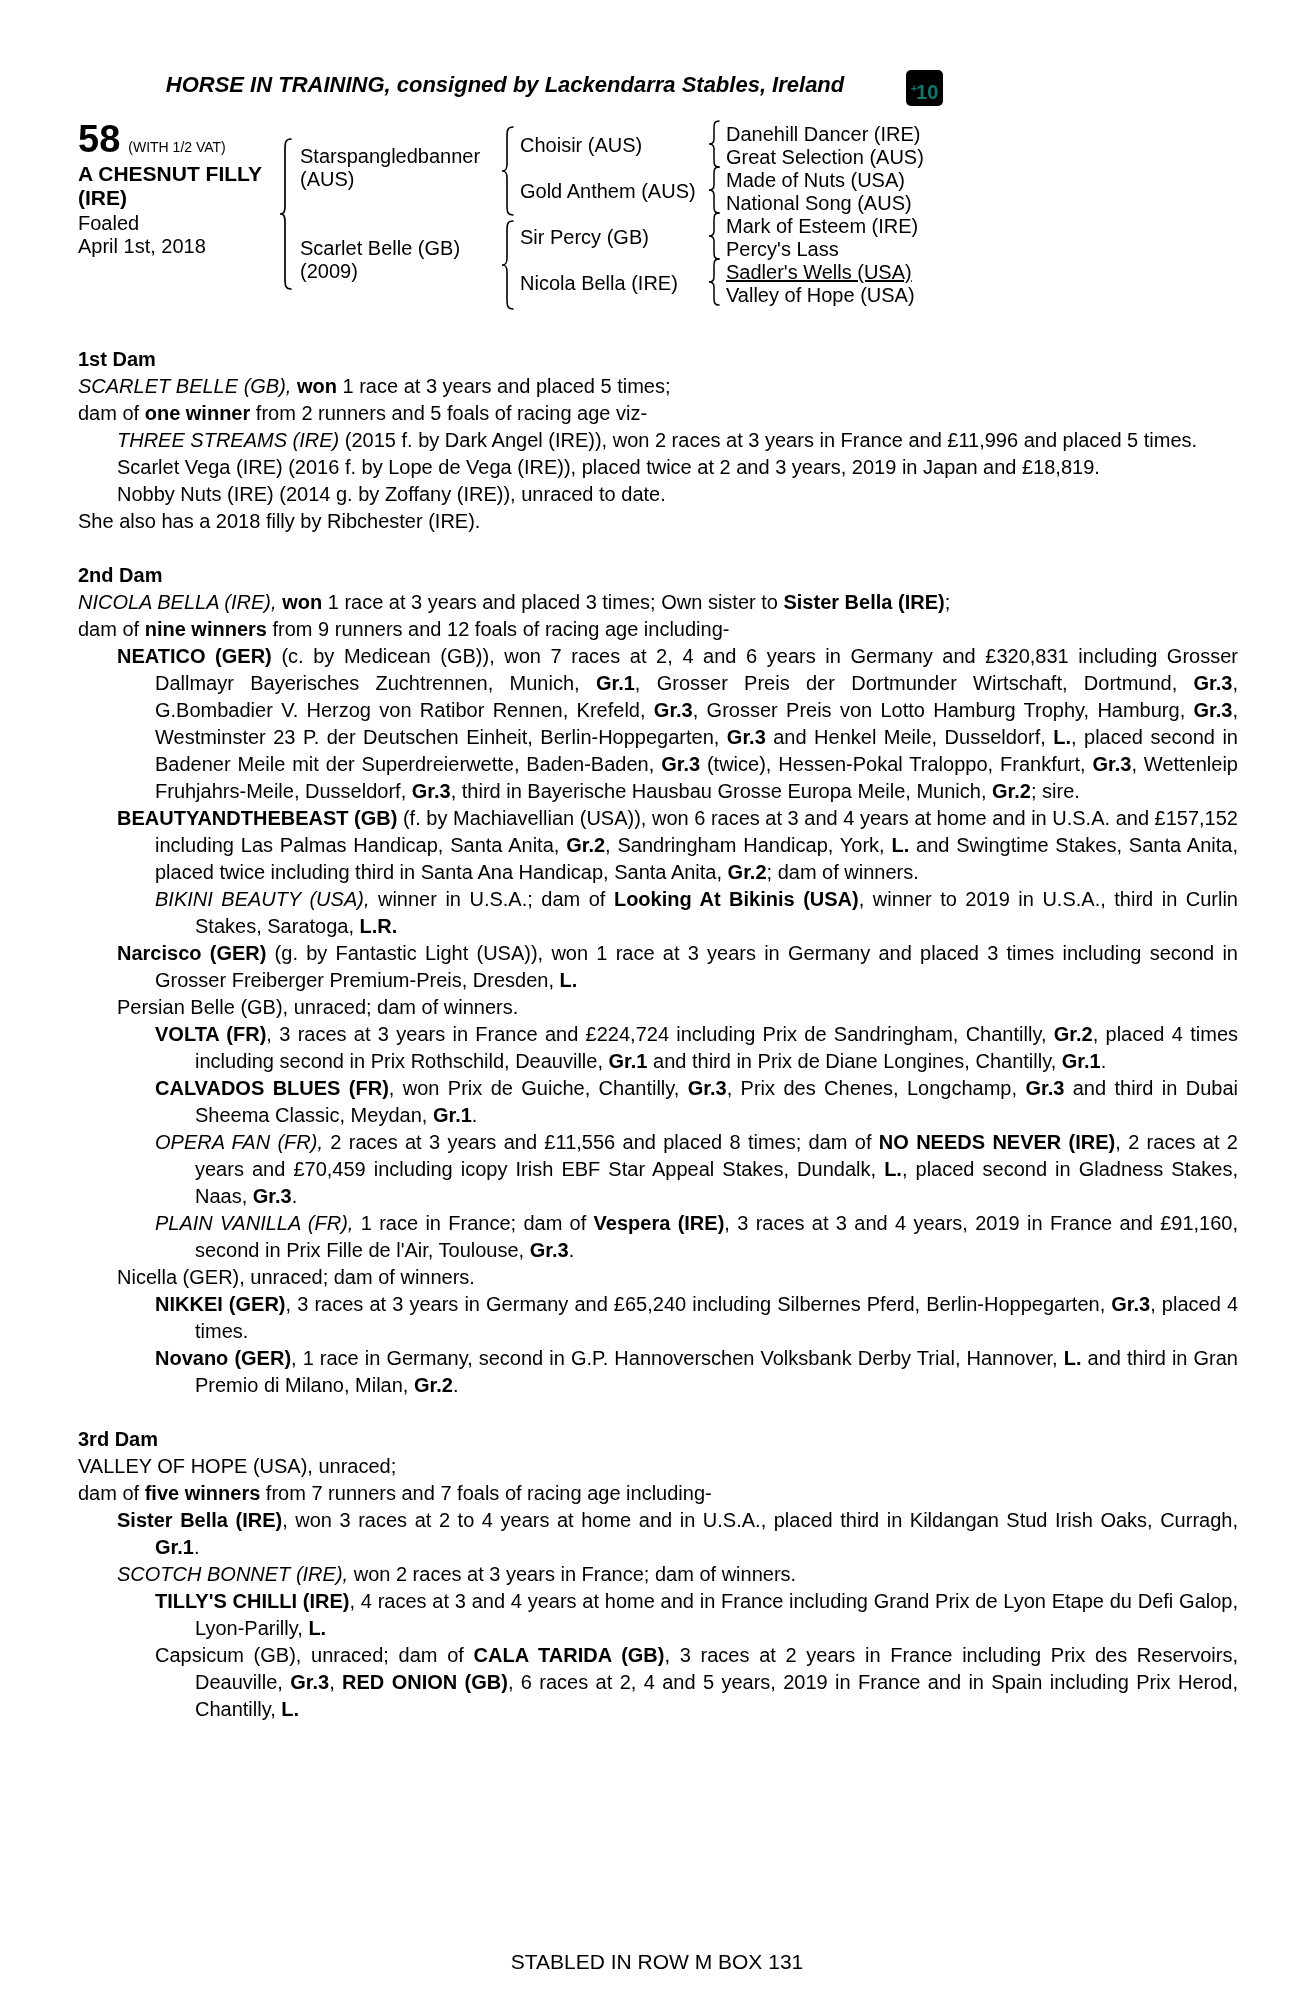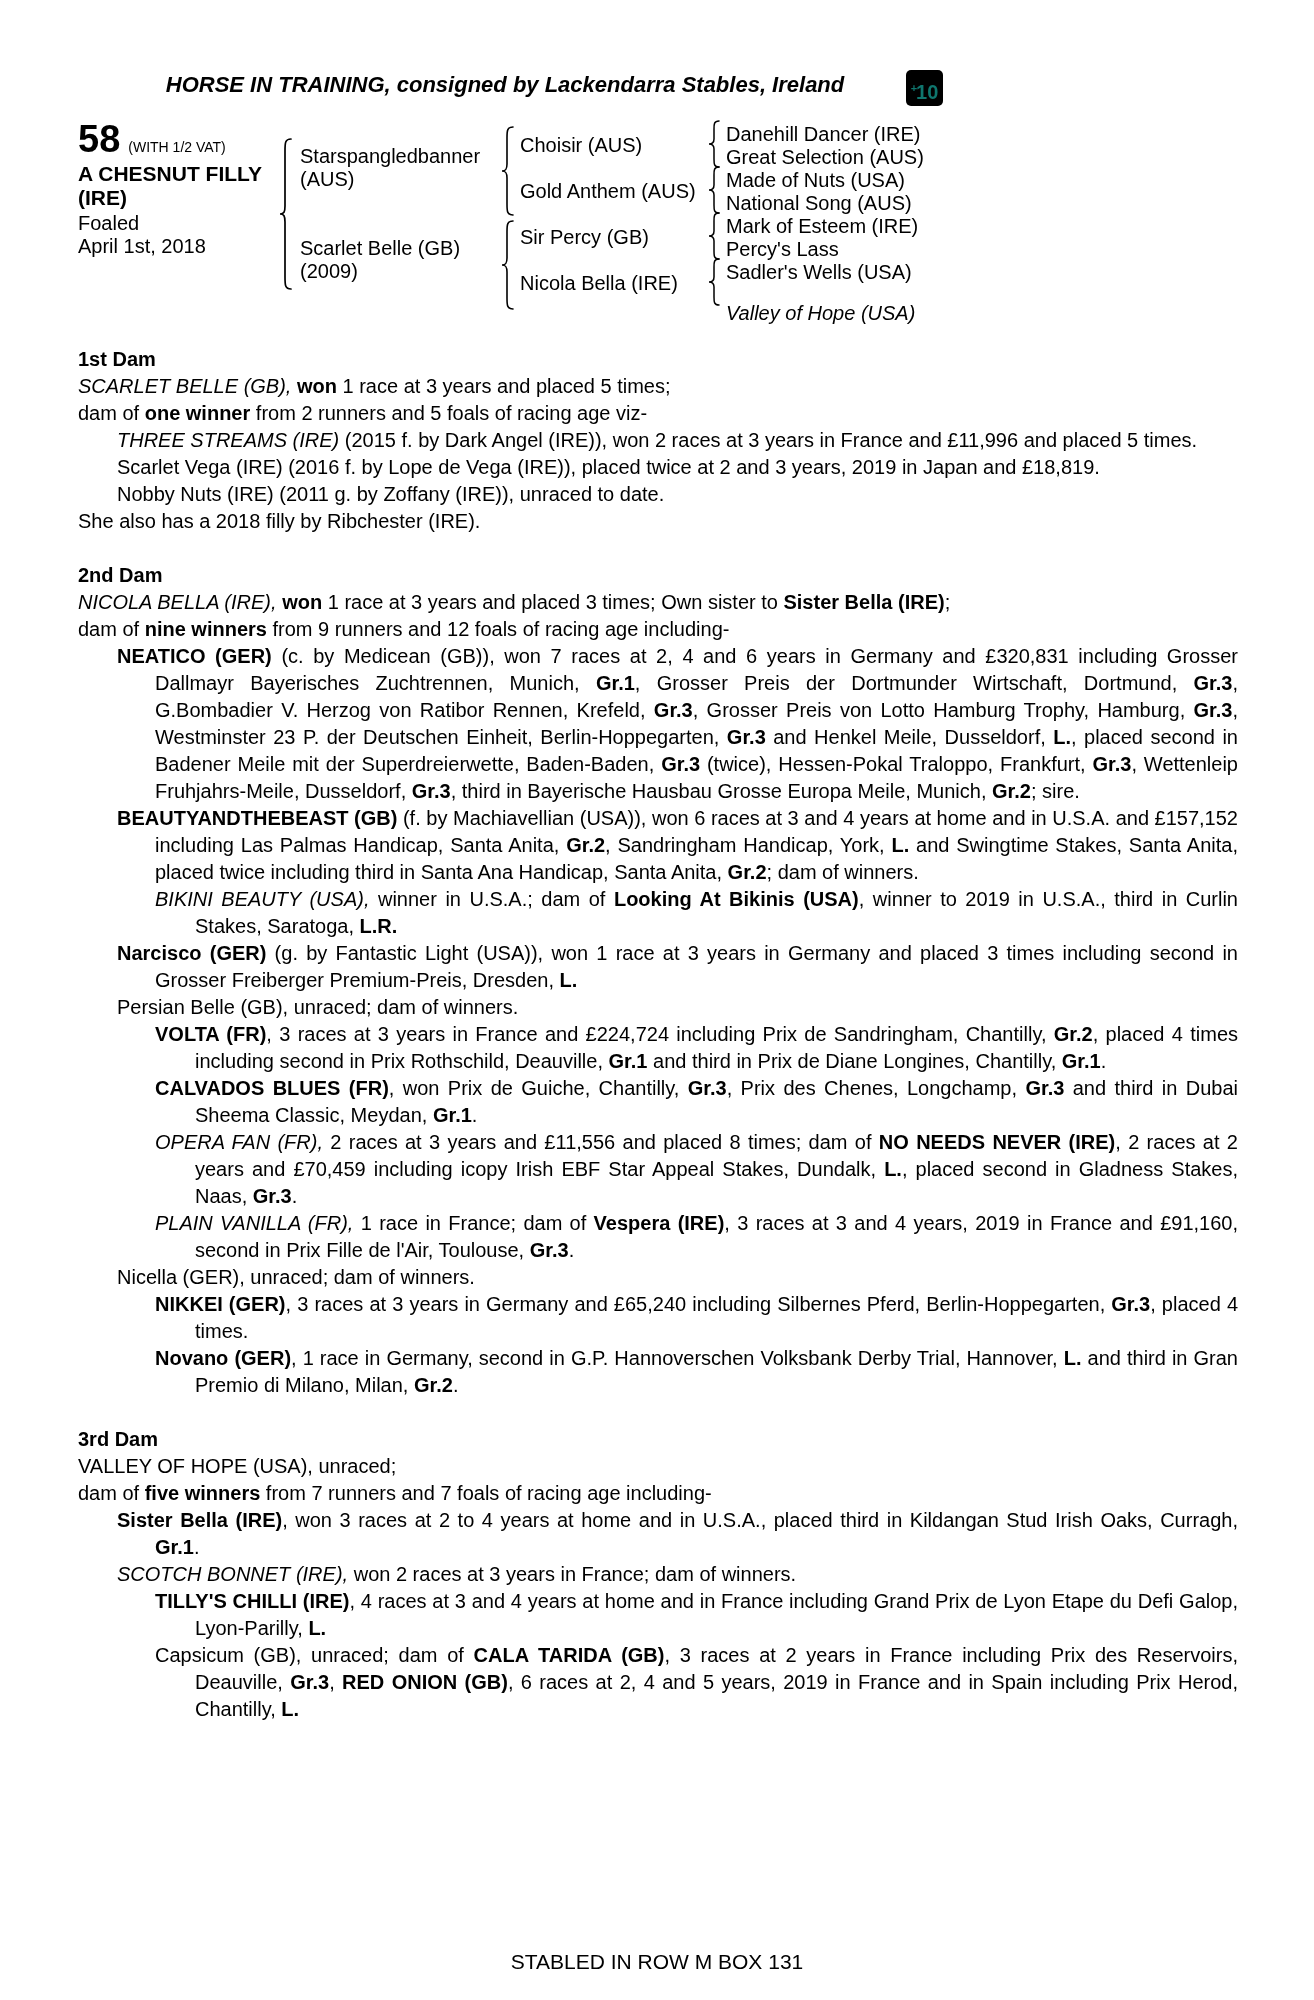--- a/index.html
+++ b/index.html
@@ -115,33 +115,33 @@
           <path d="M11,1 C6,1 6,4 6,9 L6,19 C6,22 5,24 1,24 C5,24 6,26 6,29 L6,39 C6,44 6,47 11,47" stroke="#000" stroke-width="1.5" fill="none" stroke-linecap="round"></path>
         </svg>
     </div>
 
     <div class="abs" style="left:726px; top:4px;">Danehill Dancer (IRE)</div>
     <div class="abs" style="left:726px; top:27px;">Great Selection (AUS)</div>
     <div class="abs" style="left:726px; top:50px;">Made of Nuts (USA)</div>
     <div class="abs" style="left:726px; top:73px;">National Song (AUS)</div>
     <div class="abs" style="left:726px; top:96px;">Mark of Esteem (IRE)</div>
     <div class="abs" style="left:726px; top:119px;">Percy's Lass</div>
-    <div class="abs" style="left:726px; top:142px;">Sadler's Wells (USA)</div>
-    <div class="abs" style="left:726px; top:183px;font-style:italic;">Valley of Hope (USA)</div>
+    <div class="abs" style="left:726px; top:142px;text-decoration:underline;">Sadler's Wells (USA)</div>
+    <div class="abs" style="left:726px; top:165px;">Valley of Hope (USA)</div>
   </section>
 
 
   <div class="body-text" id="sections-root">
       <div class="dam-section">
         <div class="dam-heading">1st Dam</div>
         <p class="para indent0"><span class="i">SCARLET BELLE (GB),</span><span> </span><span class="b">won</span><span> 1 race at 3 years and placed 5 times;</span></p>
         <p class="para indent0"><span>dam of </span><span class="b">one winner</span><span> from 2 runners and 5 foals of racing age viz-</span></p>
         <p class="para indent1"><span class="i">THREE STREAMS (IRE)</span><span> (2015 f. by Dark Angel (IRE)), won 2 races at 3 years in France and £11,996 and placed 5 times.</span></p>
         <p class="para indent1"><span>Scarlet Vega (IRE) (2016 f. by Lope de Vega (IRE)), placed twice at 2 and 3 years, 2019 in Japan and £18,819.</span></p>
-        <p class="para indent1"><span>Nobby Nuts (IRE) (2011 g. by Zoffany (IRE)), unraced to date.</span></p>
+        <p class="para indent1"><span>Nobby Nuts (IRE) (2014 g. by Zoffany (IRE)), unraced to date.</span></p>
         <p class="para indent0"><span>She also has a 2018 filly by Ribchester (IRE).</span></p>
       </div>
       <div class="dam-section">
         <div class="dam-heading">2nd Dam</div>
         <p class="para indent0"><span class="i">NICOLA BELLA (IRE),</span><span> </span><span class="b">won</span><span> 1 race at 3 years and placed 3 times; Own sister to </span><span class="b">Sister Bella (IRE)</span><span>;</span></p>
         <p class="para indent0"><span>dam of </span><span class="b">nine winners</span><span> from 9 runners and 12 foals of racing age including-</span></p>
         <p class="para indent1"><span class="b">NEATICO (GER)</span><span> (c. by Medicean (GB)), won 7 races at 2, 4 and 6 years in Germany and £320,831 including Grosser Dallmayr Bayerisches Zuchtrennen, Munich, </span><span class="b">Gr.1</span><span>, Grosser Preis der Dortmunder Wirtschaft, Dortmund, </span><span class="b">Gr.3</span><span>, G.Bombadier V. Herzog von Ratibor Rennen, Krefeld, </span><span class="b">Gr.3</span><span>, Grosser Preis von Lotto Hamburg Trophy, Hamburg, </span><span class="b">Gr.3</span><span>, Westminster 23 P. der Deutschen Einheit, Berlin-Hoppegarten, </span><span class="b">Gr.3</span><span> and Henkel Meile, Dusseldorf, </span><span class="b">L.</span><span>, placed second in Badener Meile mit der Superdreierwette, Baden-Baden, </span><span class="b">Gr.3</span><span> (twice), Hessen-Pokal Traloppo, Frankfurt, </span><span class="b">Gr.3</span><span>, Wettenleip Fruhjahrs-Meile, Dusseldorf, </span><span class="b">Gr.3</span><span>, third in Bayerische Hausbau Grosse Europa Meile, Munich, </span><span class="b">Gr.2</span><span>; sire.</span></p>
         <p class="para indent1"><span class="b">BEAUTYANDTHEBEAST (GB)</span><span> (f. by Machiavellian (USA)), won 6 races at 3 and 4 years at home and in U.S.A. and £157,152 including Las Palmas Handicap, Santa Anita, </span><span class="b">Gr.2</span><span>, Sandringham Handicap, York, </span><span class="b">L.</span><span> and Swingtime Stakes, Santa Anita, placed twice including third in Santa Ana Handicap, Santa Anita, </span><span class="b">Gr.2</span><span>; dam of winners.</span></p>
         <p class="para indent2"><span class="i">BIKINI BEAUTY (USA),</span><span> winner in U.S.A.; dam of </span><span class="b">Looking At Bikinis (USA)</span><span>, winner to 2019 in U.S.A., third in Curlin Stakes, Saratoga, </span><span class="b">L.R.</span></p>
         <p class="para indent1"><span class="b">Narcisco (GER)</span><span> (g. by Fantastic Light (USA)), won 1 race at 3 years in Germany and placed 3 times including second in Grosser Freiberger Premium-Preis, Dresden, </span><span class="b">L.</span></p>

